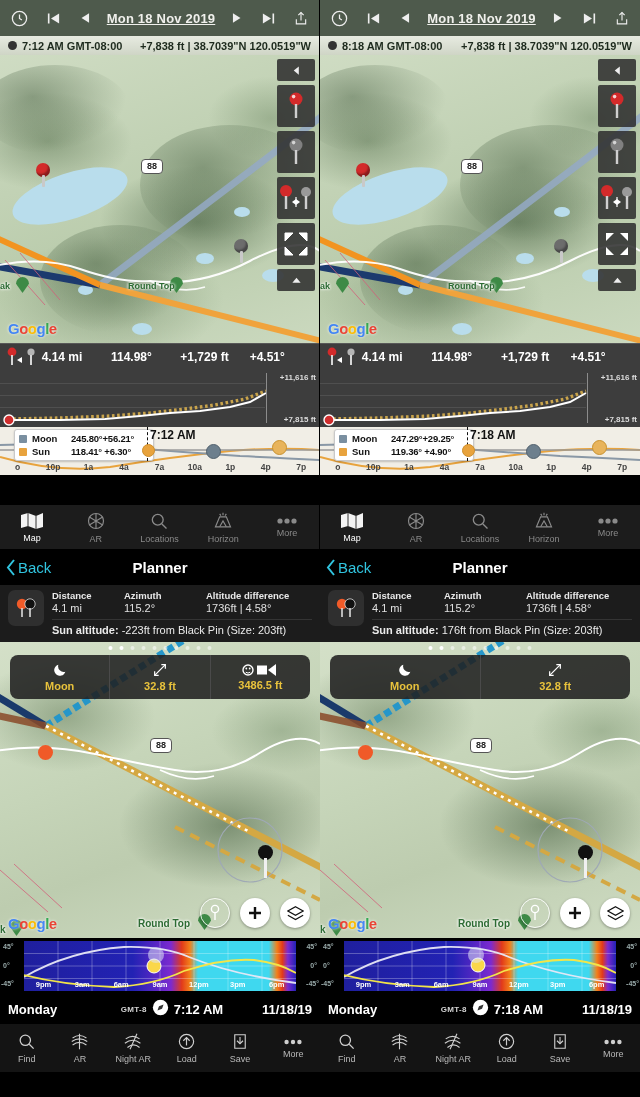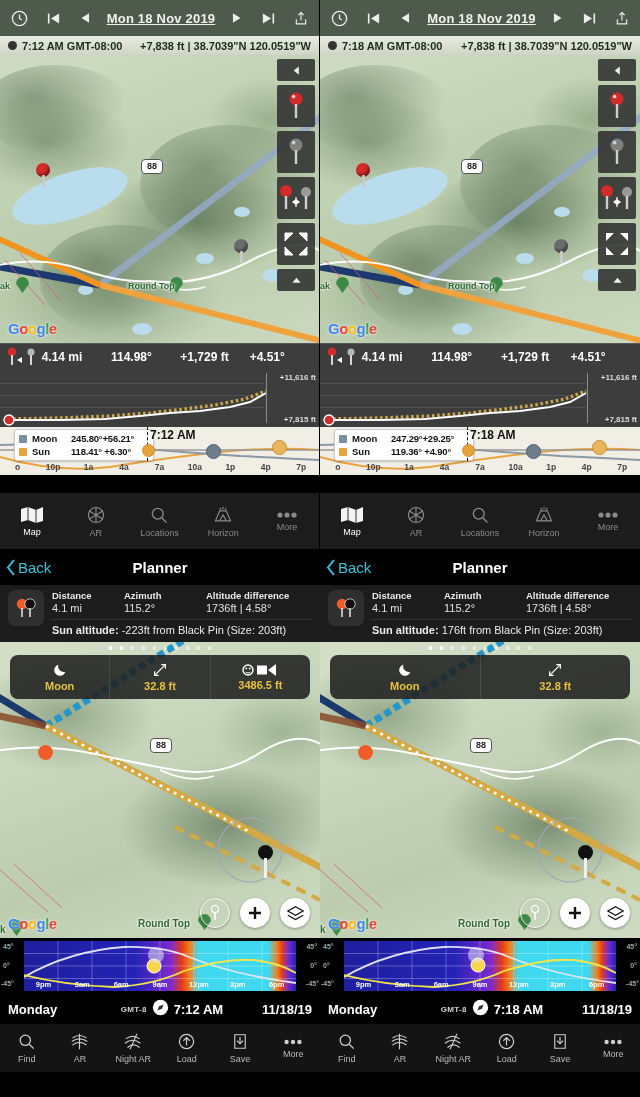--- a/index.html
+++ b/index.html
@@ -117,21 +117,21 @@
   .time-tick { position:absolute; left:147px; top:0; bottom:14px; width:0; border-left:1.6px dashed #111; }
   .axis-ticks {
     position:absolute; left:0; right:0; bottom:0; height:13px;
     display:flex; font-size:8.5px; color:#444; font-weight:600;
   }
   .axis-ticks span { flex:1; text-align:center; }
   .orb { position:absolute; border-radius:50%; }
 
   
   .tp-tabs {
-    position:absolute; left:0; right:0; bottom:0; height:56px; background:#1c1c1c;
+    position:absolute; left:0; right:0; bottom:0; height:44px; background:#1c1c1c;
     display:flex; align-items:center;
   }
   .tp-tab { flex:1; text-align:center; color:#8a8a8a; font-size:9px; }
   .tp-tab.active { color:#fff; }
   .tp-tab .lbl { margin-top:1px; display:block; }
 
   
   .pp-nav {
     height:36px; background:#000; color:#fff; position:relative;
     display:flex;align-items:center;justify-content:center;
@@ -486,21 +486,21 @@
               <path d="M8 7l4-4 4 4"></path>
               <path d="M5 13v7h14v-7"></path>
             </svg>
           </span>
       </div>
     </div>
 
     <div class="tp-sub">
       <div class="left">
         <i class="dot-moon"></i>
-        <span>7:18 AM GMT-08:00</span>
+        <span>8:18 AM GMT-08:00</span>
       </div>
       <span>+7,838 ft | 38.7039"N 120.0519"W</span>
     </div>
 
     <div class="tp-map">
       <div class="hill" style="left:-20px;top:10px;width:150px;height:90px"></div>
       <div class="hill" style="left:140px;top:70px;width:180px;height:120px"></div>
       <div class="hill" style="left:40px;top:170px;width:160px;height:110px"></div>
       <div class="lake" style="left:10px;top:118px;width:120px;height:46px;transform:rotate(-18deg)"></div>
       <div class="lake" style="left:196px;top:198px;width:18px;height:11px"></div>

